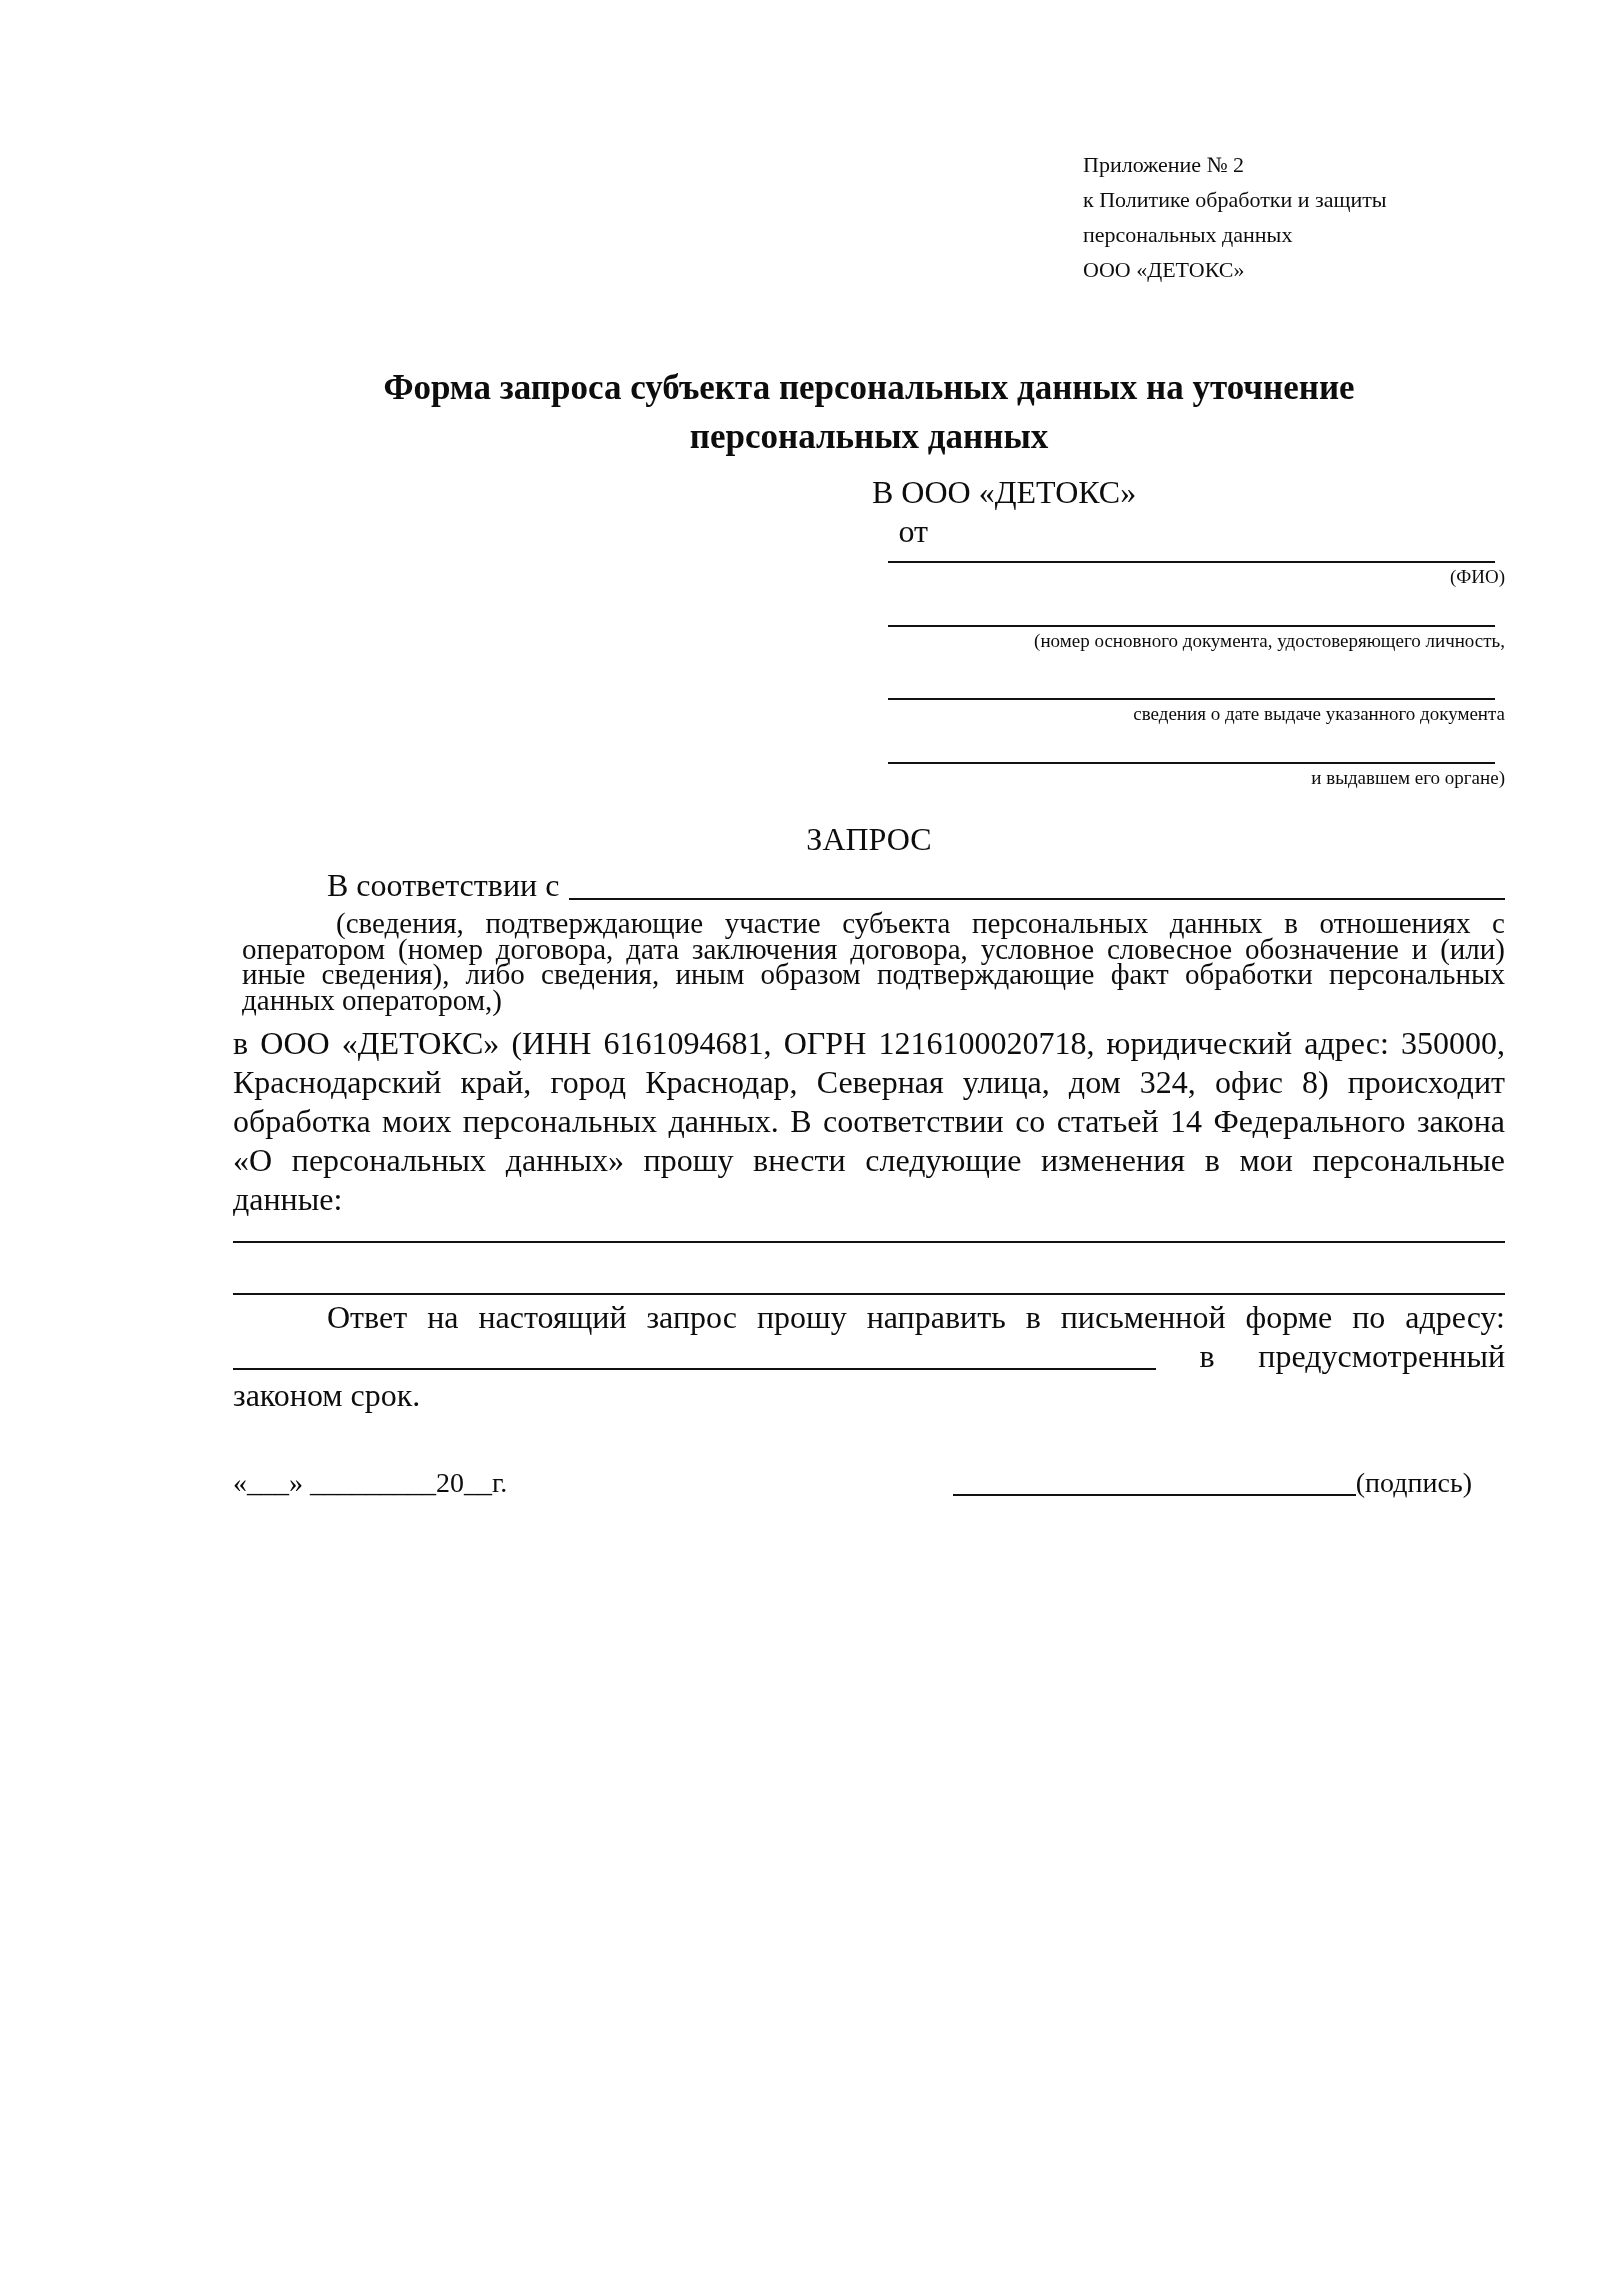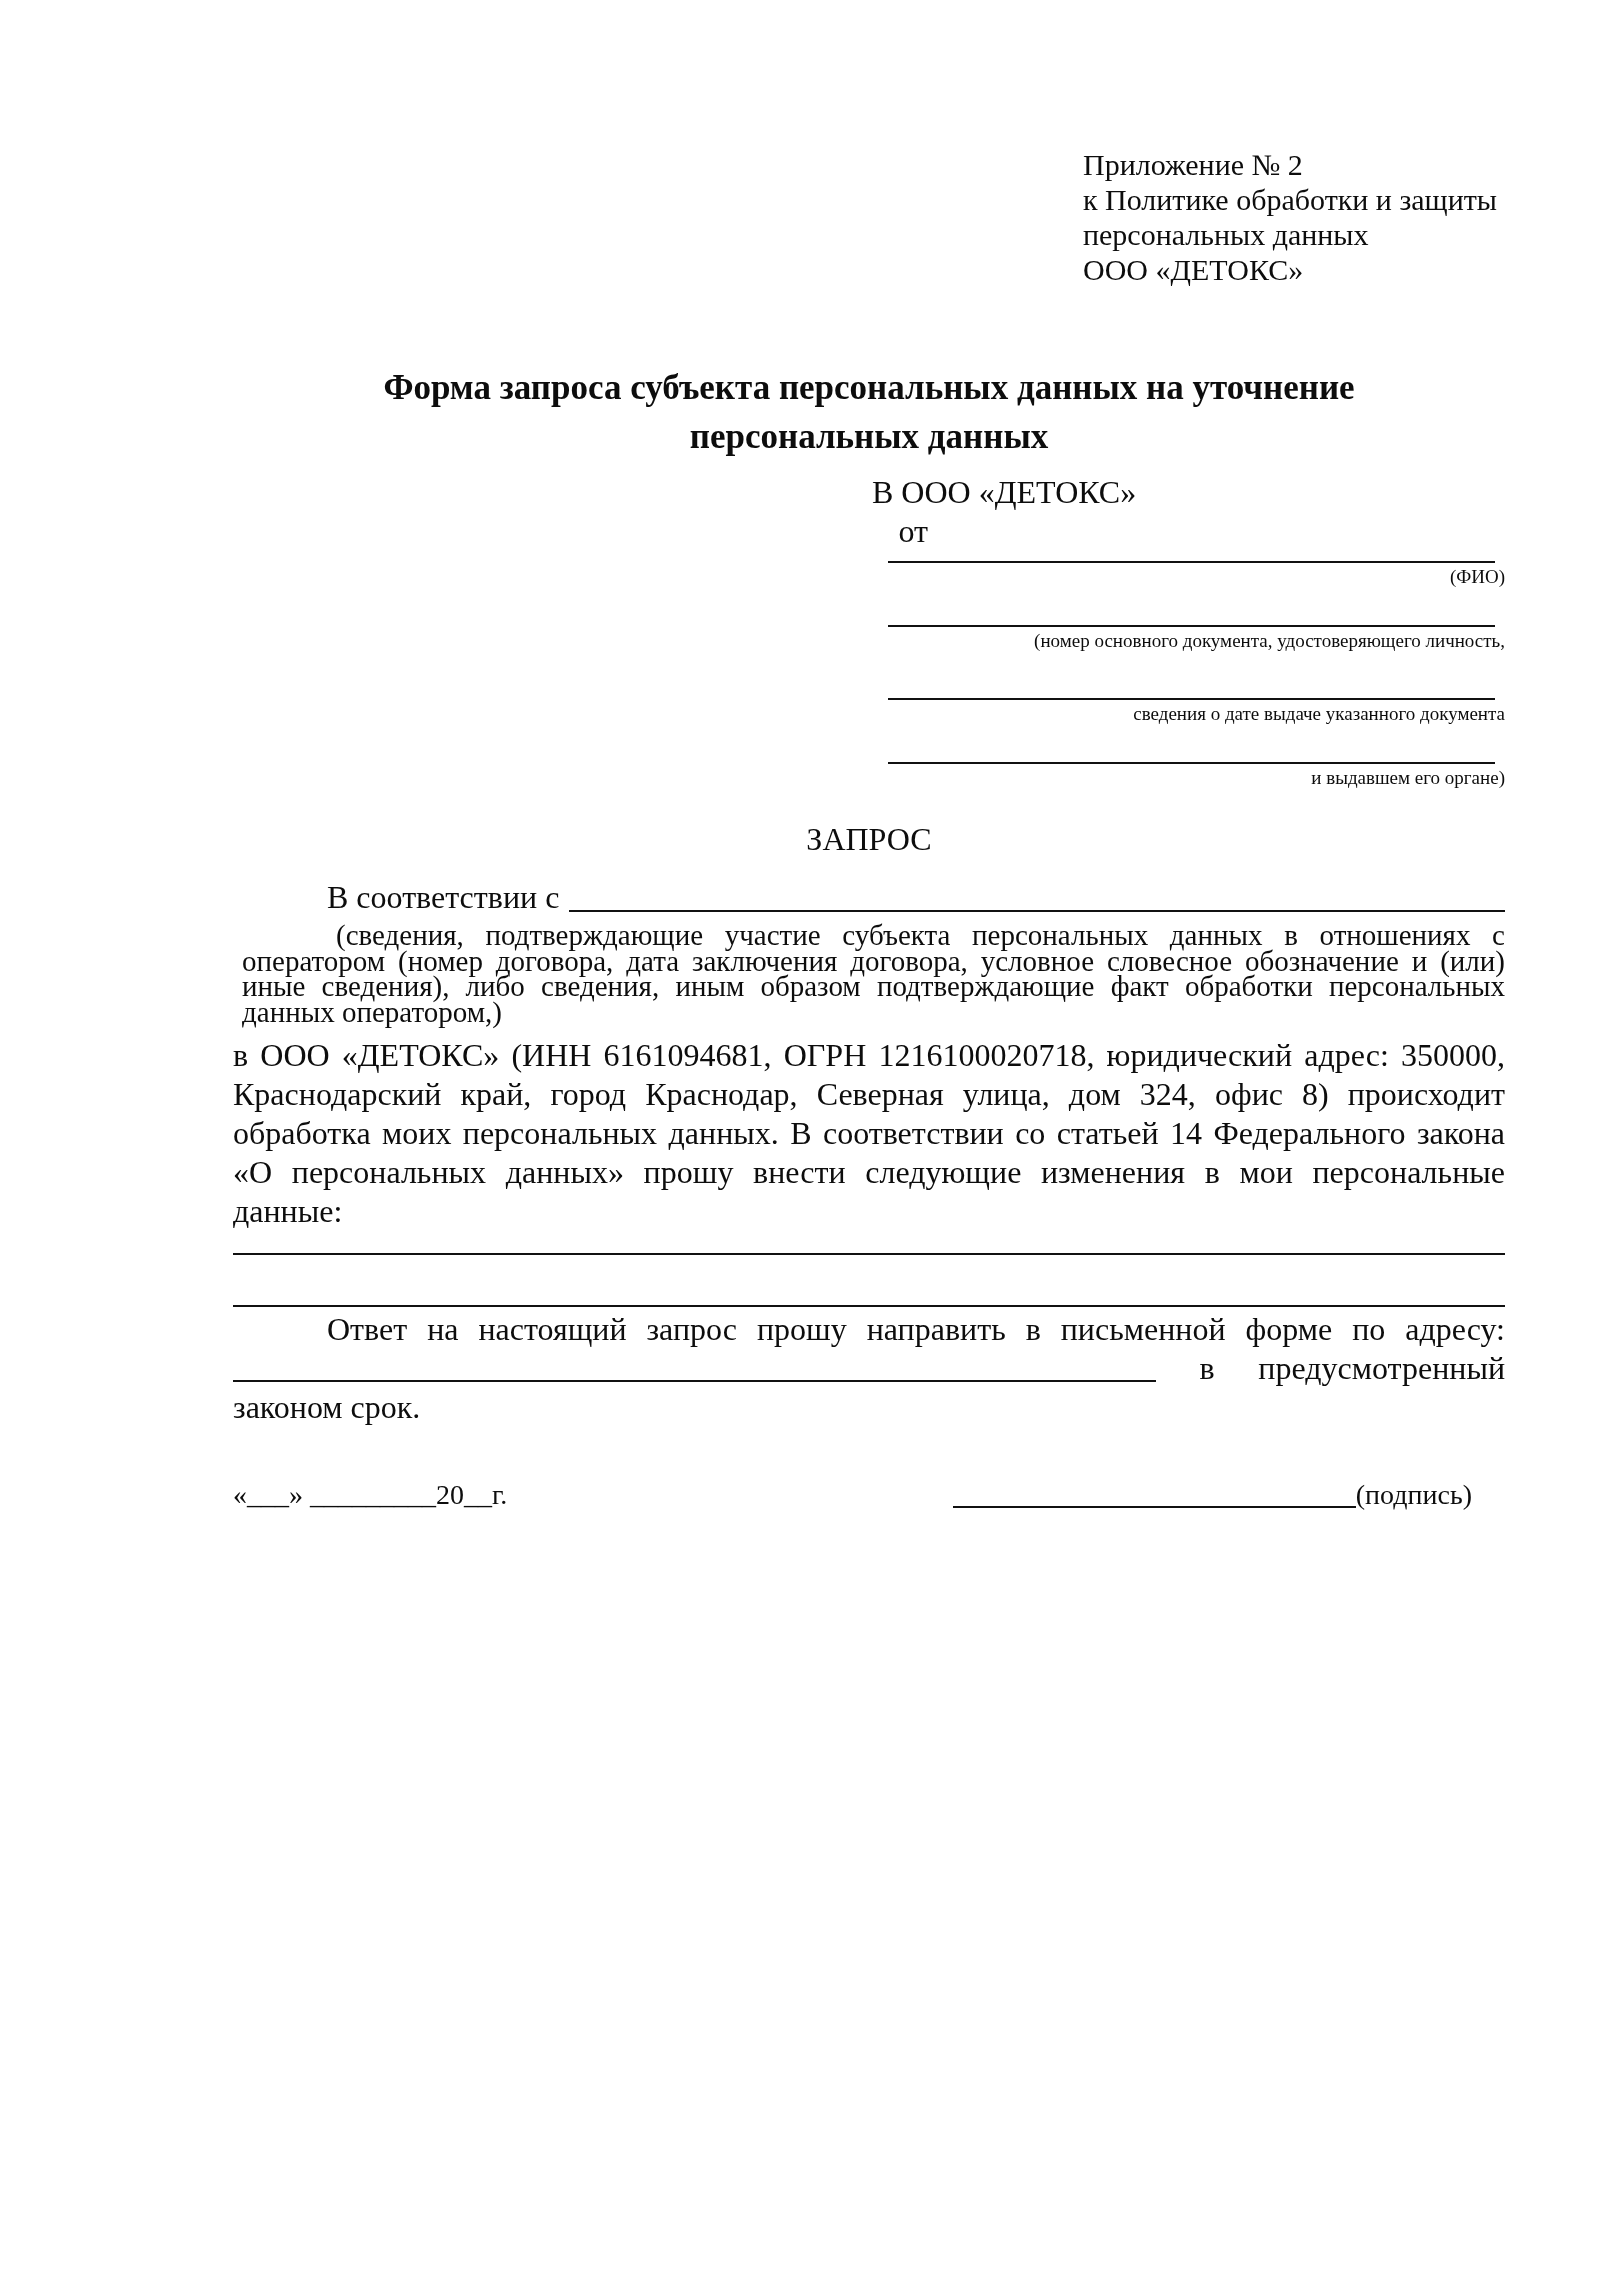--- a/index.html
+++ b/index.html
@@ -10,21 +10,21 @@
     margin: 0 auto;
     background: #ffffff;
     color: #0d0d0d;
     font-family: "Liberation Serif", "DejaVu Serif", serif;
     box-sizing: border-box;
     padding: 147px 116px 0 233px;
     overflow: hidden;
   }
 
   
-  .header-block { margin-left: 850px; font-size: 30px; line-height: 35px; }
+  .header-block { margin-left: 850px; font-size: 22px; line-height: 35px; }
 
   
   .doc-title {
     margin: 76px auto 0 auto;
     max-width: 1078px;
     font-size: 35px;
     font-weight: bold;
     text-align: center;
     line-height: 49px;
   }
@@ -35,21 +35,21 @@
   .addr-from { font-size: 32px; line-height: 39px; padding-left: 26.5px; }
   .u-line  { border-bottom: 2.9px solid #111; margin-left: 15.7px; margin-right: 9.8px; }
   .u-line.u1 { height: 9.8px; }
   .u-line.u2 { height: 35px; }
   .u-line.u3 { height: 43px; }
   .u-line.u4 { height: 35px; }
   .u-caption { font-size: 19px; line-height: 27.4px; text-align: right; }
 
   .zapros { margin-top: 29px; font-size: 32px; line-height: 39px; text-align: center; }
 
-  .intro-line { margin-top: 19px; font-size: 32px; line-height: 39px; display: flex; }
+  .intro-line { margin-top: 7px; font-size: 32px; line-height: 39px; display: flex; }
   .intro-line .intro-text { white-space: nowrap; padding-left: 94px; padding-right: 9.8px; }
   .fill-line { flex: 1; border-bottom: 2.9px solid #111; margin-bottom: 5.9px; }
 
   .small-caption {
     margin-top: 5.9px;
     font-size: 29px;
     line-height: 25.5px;
     text-align: justify;
     text-indent: 94px;
     margin-left: 9px;

